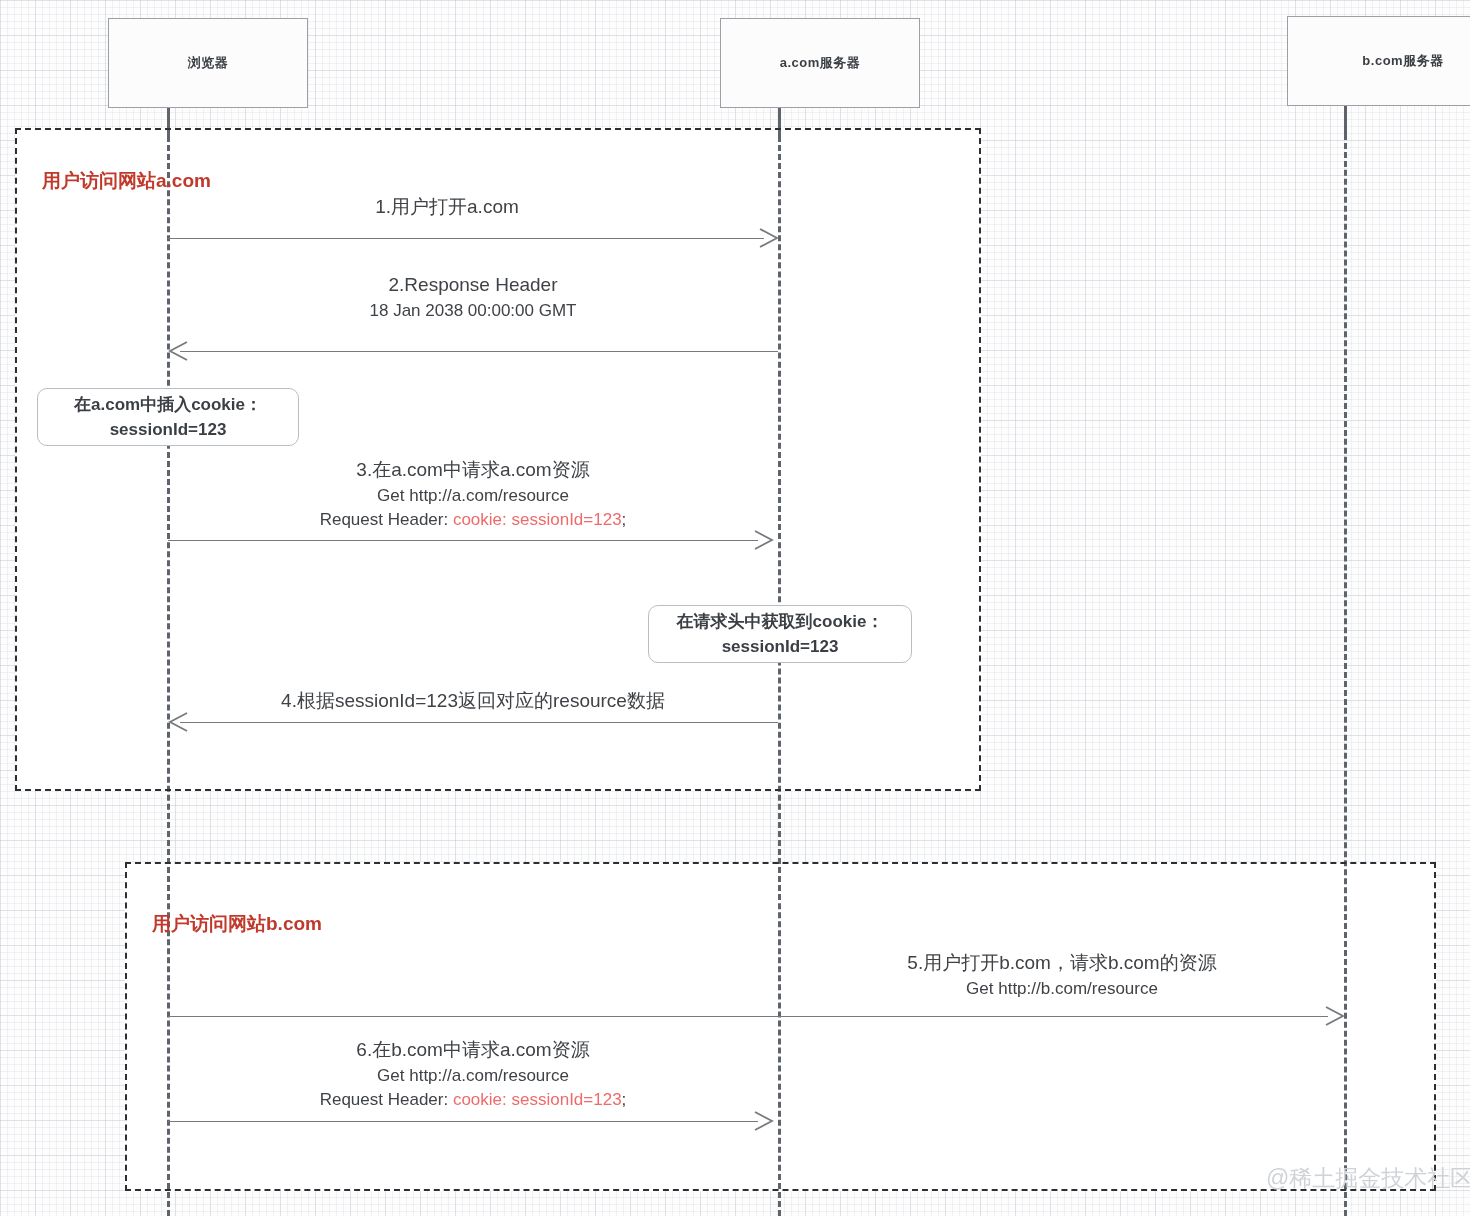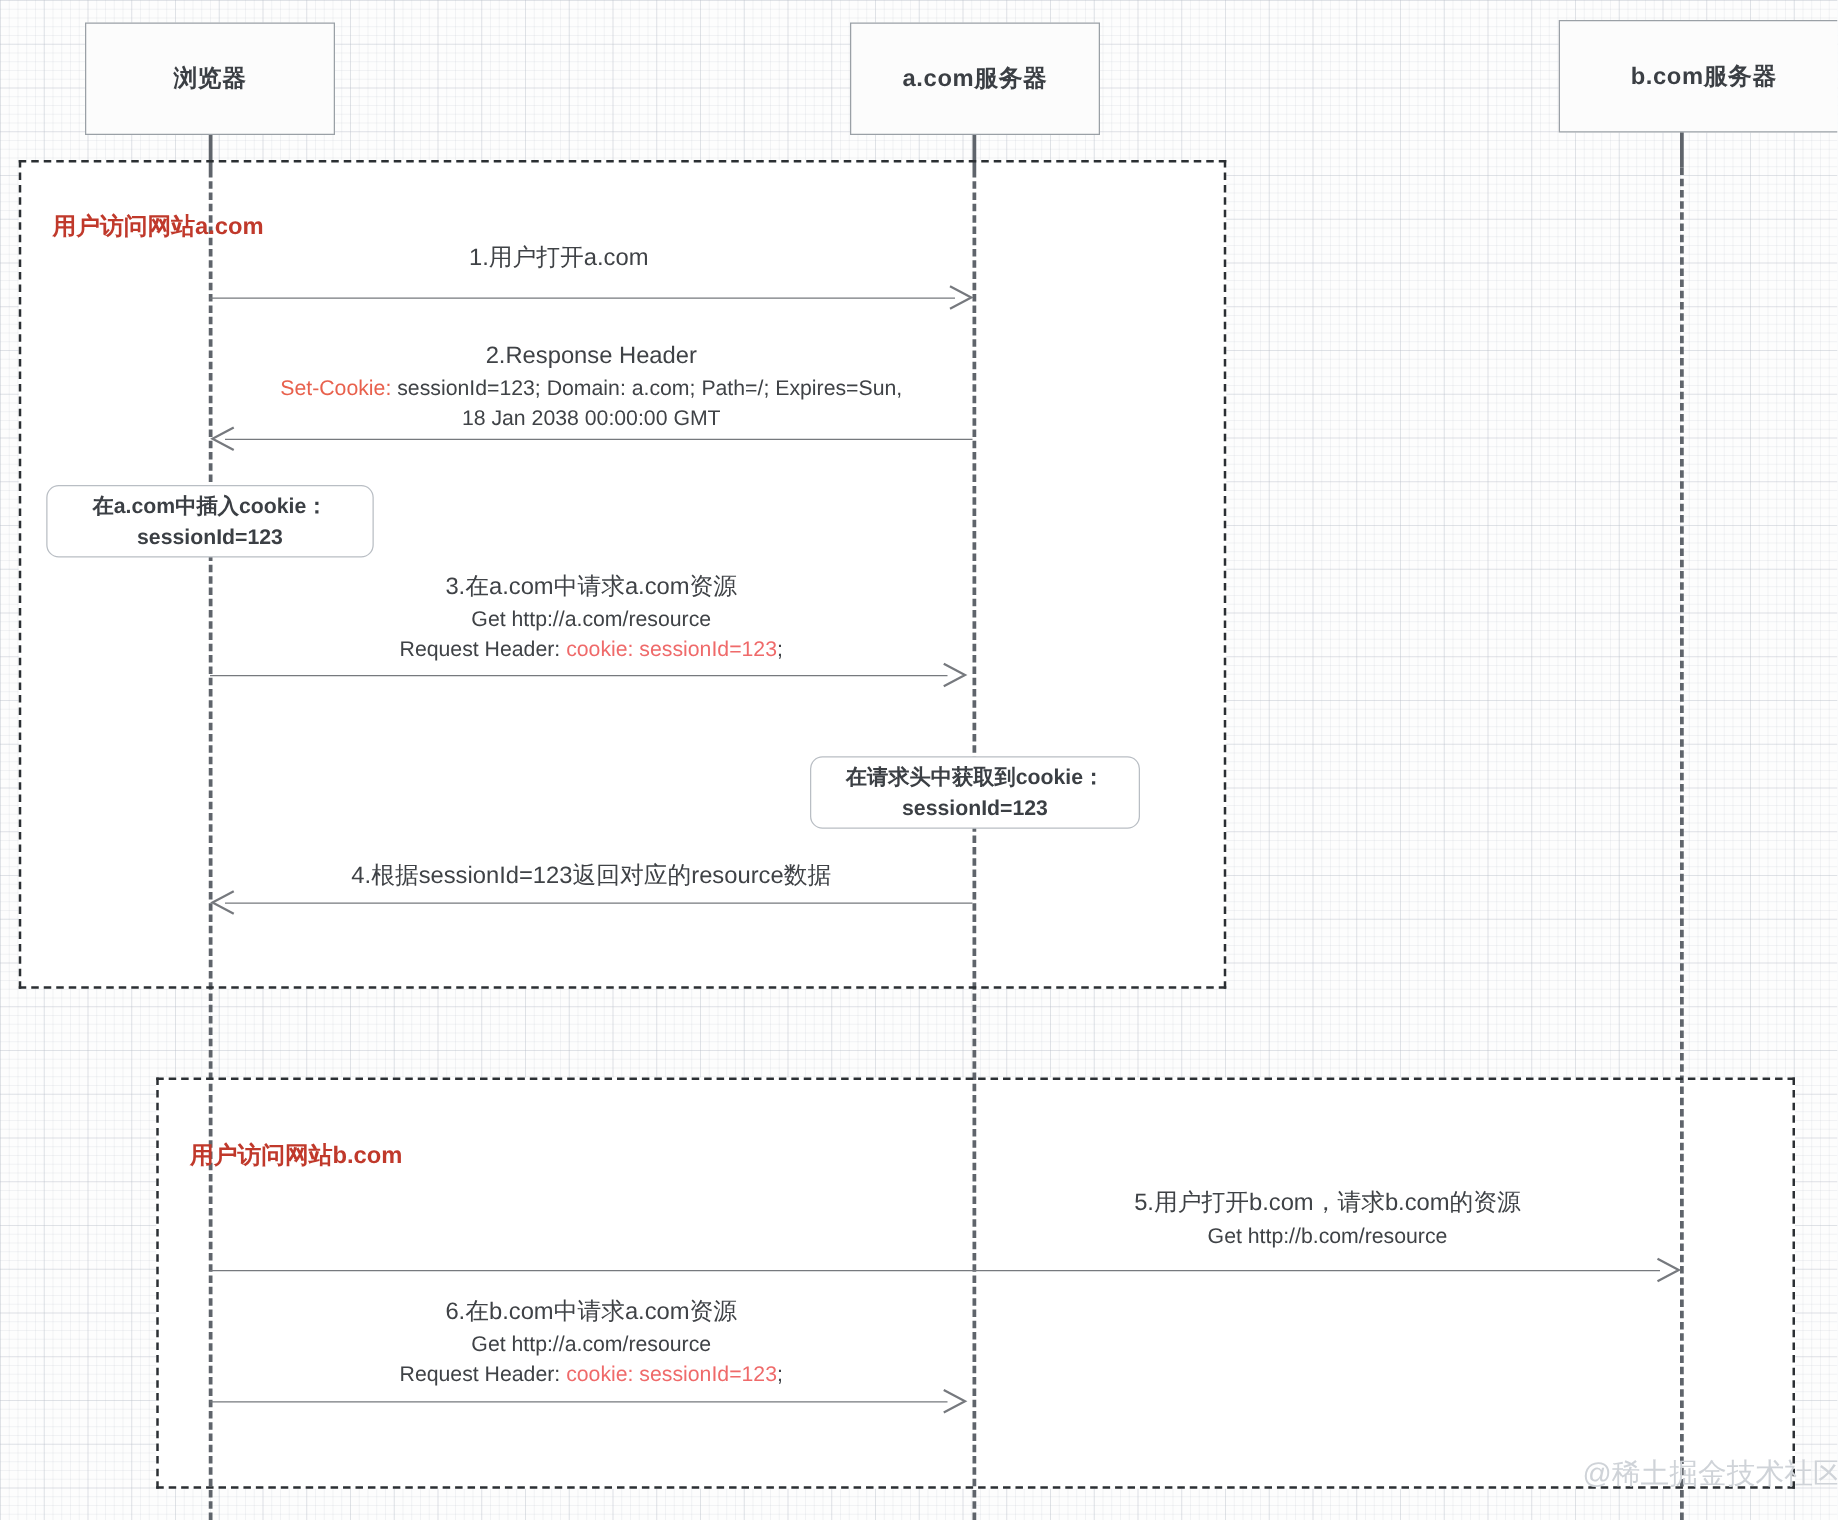--- a/index.html
+++ b/index.html
@@ -31,22 +31,23 @@
   .participant {
     position: absolute;
     box-sizing: border-box;
     border: 1.6px solid #9aa0a6;
     background: #fcfcfc;
     display: flex;
     align-items: center;
     justify-content: center;
     color: #3b3f44;
     font-weight: bold;
-    font-size: 19px;
+    font-size: 13px;
     letter-spacing: 0.5px;
+    margin-left: 40px;
   }
 
   
   .lifeline {
     position: absolute;
     width: 0;
     border-left: 3px dashed #5f646b;
   }
   .lifeline.solid-head {
     border-left: 3px solid #5f646b;
@@ -155,21 +156,20 @@
   <div class="msg-label" style="left:168px; top:194px; width:488px;padding-left:35px;">
     <span class="l1">1.用户打开a.com</span>
   </div>
   <div class="msg-line" style="left:168px; top:238px; width:596px;"></div>
   <svg class="arrow-svg" width="22" height="20" style="left:758px; top:228px;">
     <polyline points="2,1 19,10 2,19" fill="none" stroke="#76797e" stroke-width="1.8"></polyline>
   </svg>
 
   <div class="msg-label" style="left:168px; top:272px; width:610px;">
     <span class="l1">2.Response Header</span>
-    <span class="l2"><span class="hl-red">Set-Cookie:</span><span> sessionId=123; Domain: a.com; Path=/; Expires=Sun,</span></span>
     <span class="l3">18 Jan 2038 00:00:00 GMT</span>
   </div>
   <div class="msg-line" style="left:180px; top:351px; width:598px;"></div>
   <svg class="arrow-svg" width="22" height="20" style="left:167px; top:341px;">
     <polyline points="20,1 3,10 20,19" fill="none" stroke="#76797e" stroke-width="1.8"></polyline>
   </svg>
 
   <div class="note" style="left:37px; top:388px; width:262px; height:58px;">
     <span>在a.com中插入cookie：</span>
     <span>sessionId=123</span>

